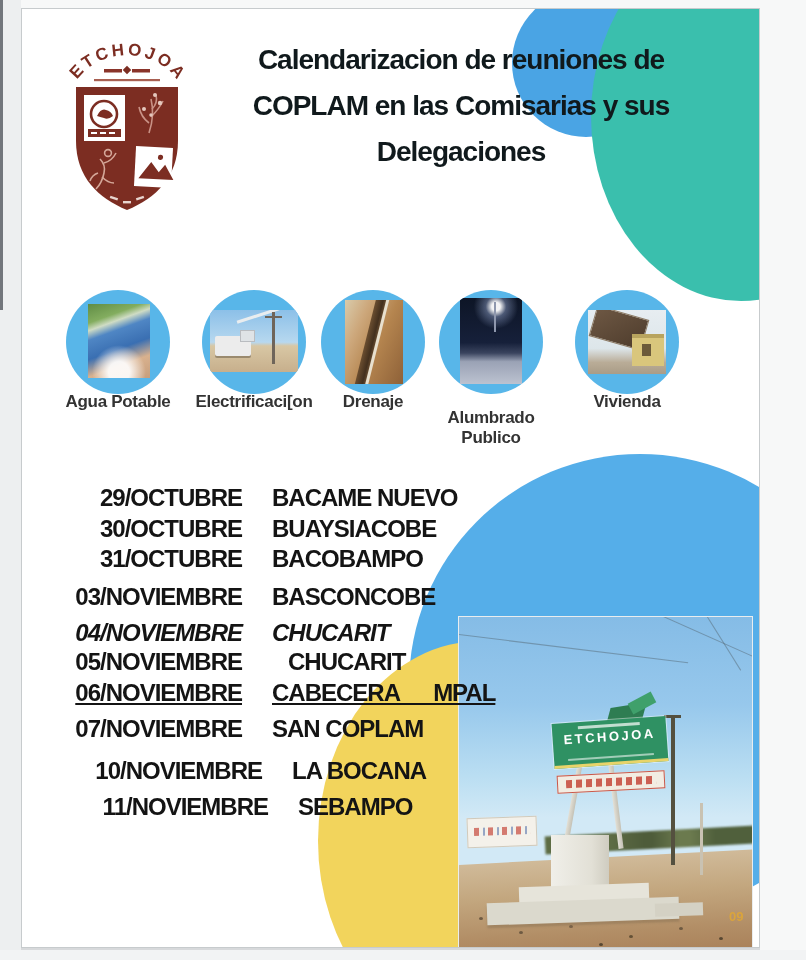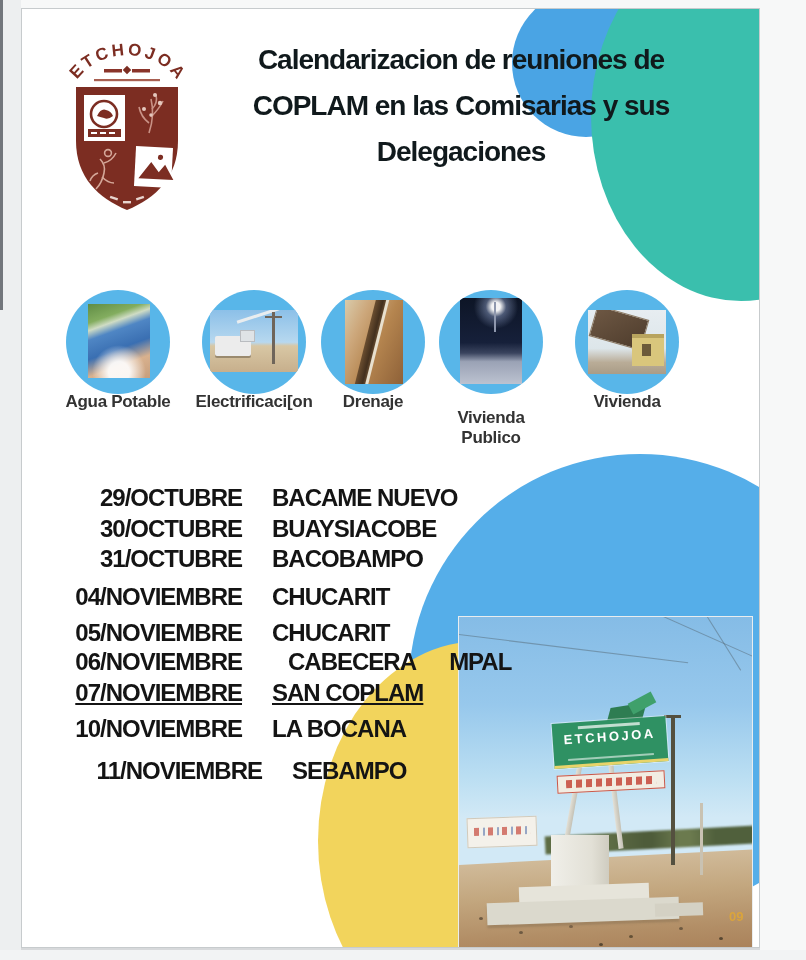--- a/index.html
+++ b/index.html
@@ -79,21 +79,21 @@
 
   
   .schedule{position:absolute;z-index:3;left:0;top:476px;width:500px;}
   .row{display:flex;height:26px;line-height:26px;
     font-size:24px;font-weight:bold;letter-spacing:-1px;color:#141414;white-space:pre;}
   .row .date{width:220px;text-align:right;}
   .row .place{margin-left:30px;text-align:left;}
   .row:nth-child(2){margin-top:5px;}
   .row:nth-child(3){margin-top:4px;}
   .row:nth-child(4){margin-top:12px;}
-  .row:nth-child(5){margin-top:10px;}
+  .row:nth-child(5){margin-top:10px;font-style:italic;}
   .row:nth-child(6){margin-top:3px;gap:16px;}
   .row:nth-child(7){margin-top:5px;text-decoration:underline;}
   .row:nth-child(8){margin-top:10px;}
   .row:nth-child(9){margin-top:16px;transform:translateX(20px);}
   .row:nth-child(10){margin-top:10px;transform:translateX(26px);}
 
   
   .photo{position:absolute;z-index:2;left:436px;top:607px;width:295px;height:332px;
     overflow:hidden;background:#9ccdeb;border:1px solid #e9edef;box-sizing:border-box;}
   .ph-sky{position:absolute;left:0;top:0;width:100%;height:78%;
@@ -251,37 +251,38 @@
       </div>
     </div>
     <div class="lbl">Drenaje</div>
   </div>
   <div class="service s4">
     <div class="ring">
       <div class="pic pic-alum">
           <div class="lamp"></div>
         </div>
     </div>
-    <div class="lbl">Vivienda Publico</div>
+    <div class="lbl">Alumbrado Publico</div>
   </div>
   <div class="service s5">
     <div class="ring">
       <div class="pic pic-viv">
         <div class="panel"></div>
           <div class="house"></div>
           <div class="win"></div>
       </div>
     </div>
     <div class="lbl">Vivienda</div>
   </div>
 
   <div class="schedule">
     <div class="row"><span class="date">29/OCTUBRE</span><span class="place">BACAME NUEVO</span></div>
     <div class="row"><span class="date">30/OCTUBRE</span><span class="place">BUAYSIACOBE</span></div>
     <div class="row"><span class="date">31/OCTUBRE</span><span class="place">BACOBAMPO</span></div>
+    <div class="row"><span class="date">03/NOVIEMBRE</span><span class="place">BASCONCOBE</span></div>
     <div class="row"><span class="date">04/NOVIEMBRE</span><span class="place">CHUCARIT</span></div>
     <div class="row"><span class="date">05/NOVIEMBRE</span><span class="place">CHUCARIT</span></div>
     <div class="row"><span class="date">06/NOVIEMBRE</span><span class="place">CABECERA      MPAL</span></div>
     <div class="row"><span class="date">07/NOVIEMBRE</span><span class="place">SAN COPLAM</span></div>
     <div class="row"><span class="date">10/NOVIEMBRE</span><span class="place">LA BOCANA</span></div>
     <div class="row"><span class="date">11/NOVIEMBRE</span><span class="place">SEBAMPO</span></div>
   </div>
 
   <div class="photo">
     <div class="ph-sky"></div>

